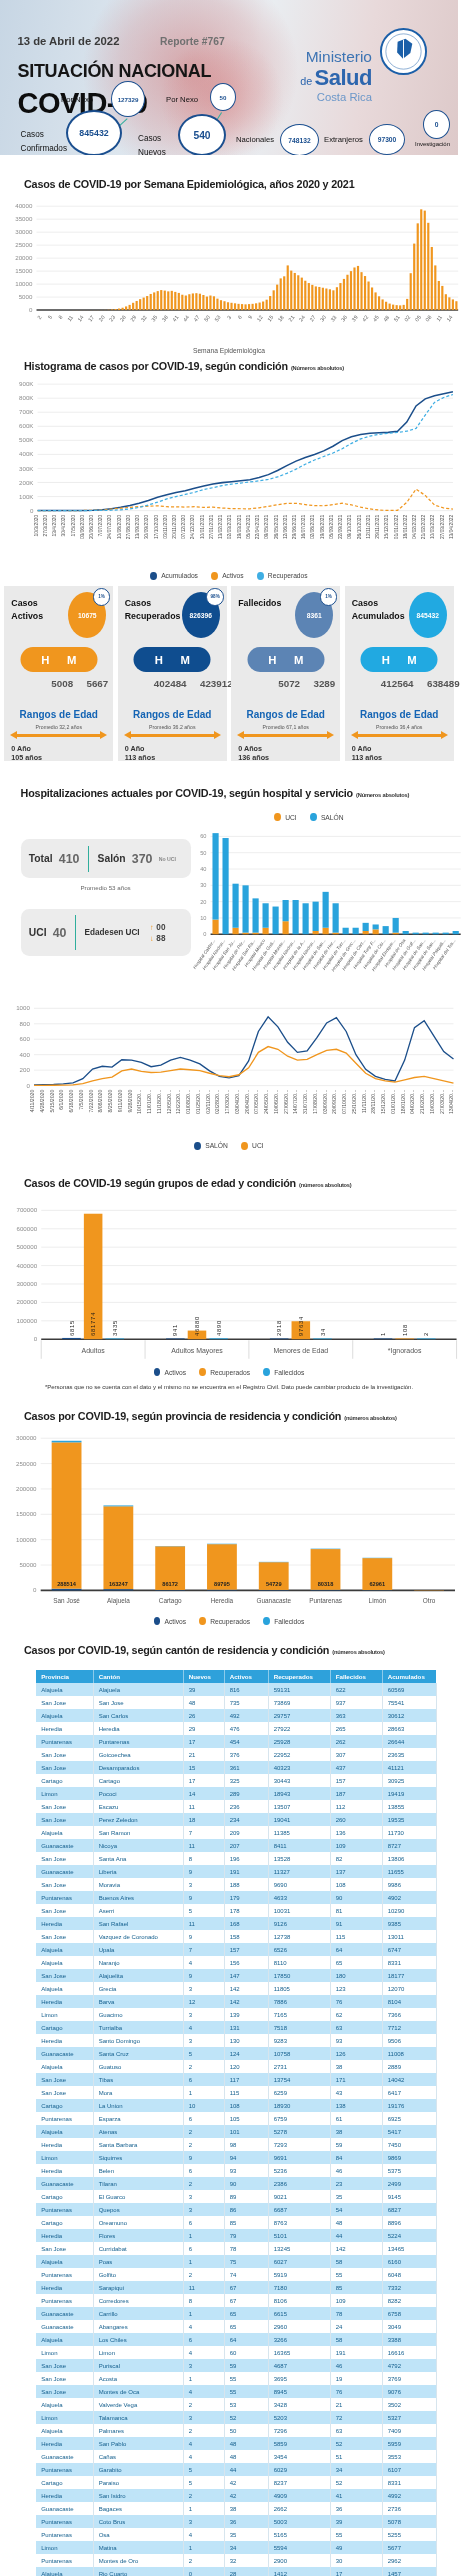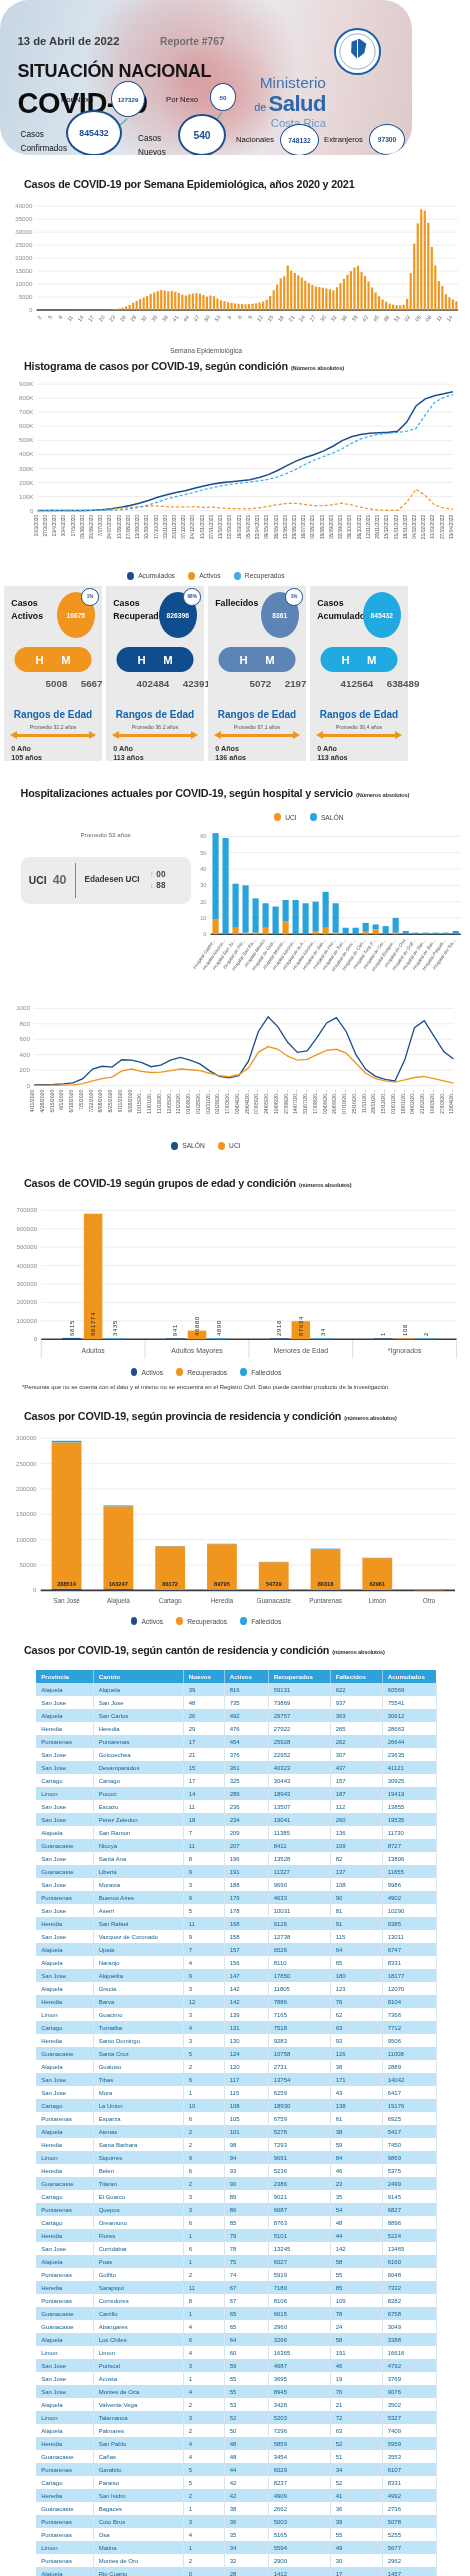--- a/index.html
+++ b/index.html
@@ -1,36 +1,36 @@
 <!DOCTYPE html>
 <html style="font-size:8.2px"><head>
 <meta charset="utf-8">
 <style>
   html,body{margin:0;padding:0;background:#fff;}
   #page{position:relative;width:471px;height:2853px;overflow:hidden;background:#fff;
         font-family:"Liberation Sans",sans-serif;color:#222;}
-  section{position:absolute;left:0;width:412px;border-radius:29px;}
+  section{position:absolute;left:0;width:458px;}
   .chart-title{position:absolute;left:24px;font-weight:bold;font-size:10.8px;color:#1d1d1d;letter-spacing:-0.2px;}
   .chart-title .sub{font-size:5.7px;font-weight:bold;color:#333;margin-left:3.1px;}
   svg text{font-family:"Liberation Sans",sans-serif;}
   .legend{position:absolute;width:100%;display:flex;justify-content:center;gap:13.4px;align-items:center;}
   .legend .li{display:flex;align-items:center;gap:4.1px;font-size:6.7px;color:#444;}
   .legend .dot{width:6.7px;height:8.2px;border-radius:50%;display:inline-block;}
 
   
   #sec-header{top:0;height:155px;background:linear-gradient(100deg,#c7d6e4 0%,#dde6ee 30%,#e9eef2 55%,#e8d9da 78%,#ddc9c9 100%);overflow:hidden;}
   .virus{position:absolute;border-radius:50%;}
   .v1{left:77px;top:-41px;width:227px;height:222px;background:radial-gradient(circle,rgba(196,72,72,.42) 0%,rgba(196,72,72,.18) 45%,rgba(196,72,72,0) 68%);}
   .v2{left:155px;top:31px;width:134px;height:134px;background:radial-gradient(circle,rgba(210,90,90,.30),rgba(210,90,90,0) 65%);}
   .hdate{position:absolute;left:17.5px;top:35px;font-size:11.3px;font-weight:bold;color:#3a3a3a;}
   .hreport{position:absolute;left:160px;top:36px;font-size:10.3px;font-weight:bold;color:#707070;}
   .htitle1{position:absolute;left:17.5px;top:61px;font-size:18px;font-weight:900;color:#151515;letter-spacing:-0.3px;}
   .htitle2{position:absolute;left:17.5px;top:87px;font-size:29px;font-weight:900;color:#0d0d0d;letter-spacing:-0.5px;}
   .ministry{position:absolute;right:86px;top:49px;text-align:right;line-height:1;}
-  .m1{font-size:15.5px;color:#3d74b3;margin-top:26px;}
+  .m1{font-size:15.5px;color:#3d74b3;}
   .m2{margin-top:2.1px;}
   .mde{font-size:10.8px;color:#2d66ae;}
   .msalud{font-size:22px;font-weight:bold;color:#2d66ae;letter-spacing:-0.5px;}
   .m3{margin-top:3.1px;font-size:11.3px;color:#6b97c9;}
   .seal{position:absolute;right:30px;top:27px;}
   .stat-label{position:absolute;font-weight:normal;color:#111;font-size:8.2px;line-height:1.65;}
   .stat-label.small{font-size:7.7px;}
   .stat-circle{position:absolute;background:#fff;border:2.1px solid #1b4f8f;border-radius:50%;
                display:flex;align-items:center;justify-content:center;color:#1b4f8f;font-weight:bold;}
   #conn-svg{position:absolute;left:0;top:0;}
@@ -505,21 +505,21 @@
           <div>Fallecidos</div>
         </div>
         <div class="bubble" style="background: rgb(92, 132, 180);">8361</div>
         <div class="pct">1%</div>
         <div class="pill" style="background: rgb(92, 132, 180);">
           <span>H</span>
           <span>M</span>
         </div>
         <div class="hm">
           <span>5072</span>
-          <span>2197</span>
+          <span>3289</span>
         </div>
         <div class="rangos">Rangos de Edad</div>
         <div class="prom">Promedio 67,1 años</div>
         <div class="arrow"></div>
         <div class="ages">
           <span>0 Años</span>
           <span>136 años</span>
         </div>
       </div>
       <div class="card">
@@ -552,20 +552,30 @@
         <span class="li">
           <span class="dot" style="background: rgb(240, 150, 30);"></span>
           <span>UCI</span>
         </span>
         <span class="li">
           <span class="dot" style="background: rgb(41, 163, 220);"></span>
           <span>SALÓN</span>
         </span>
       </div>
     <div id="hosp-left">
+      <div class="hbox" id="hbox1">
+        <div class="row">
+          <span class="lab">Total</span>
+          <span class="num">410</span>
+          <span class="div"></span>
+          <span class="lab">Salón</span>
+          <span class="num">370</span>
+          <span class="tiny">No UCI</span>
+        </div>
+      </div>
       <div class="hprom">Promedio 53 años</div>
       <div class="hbox" id="hbox2">
         <div class="row">
           <span class="lab">UCI</span>
           <span class="num">40</span>
           <span class="div"></span>
           <span class="edades">
             <span>Edades</span>
               <span>en UCI</span>
           </span>

